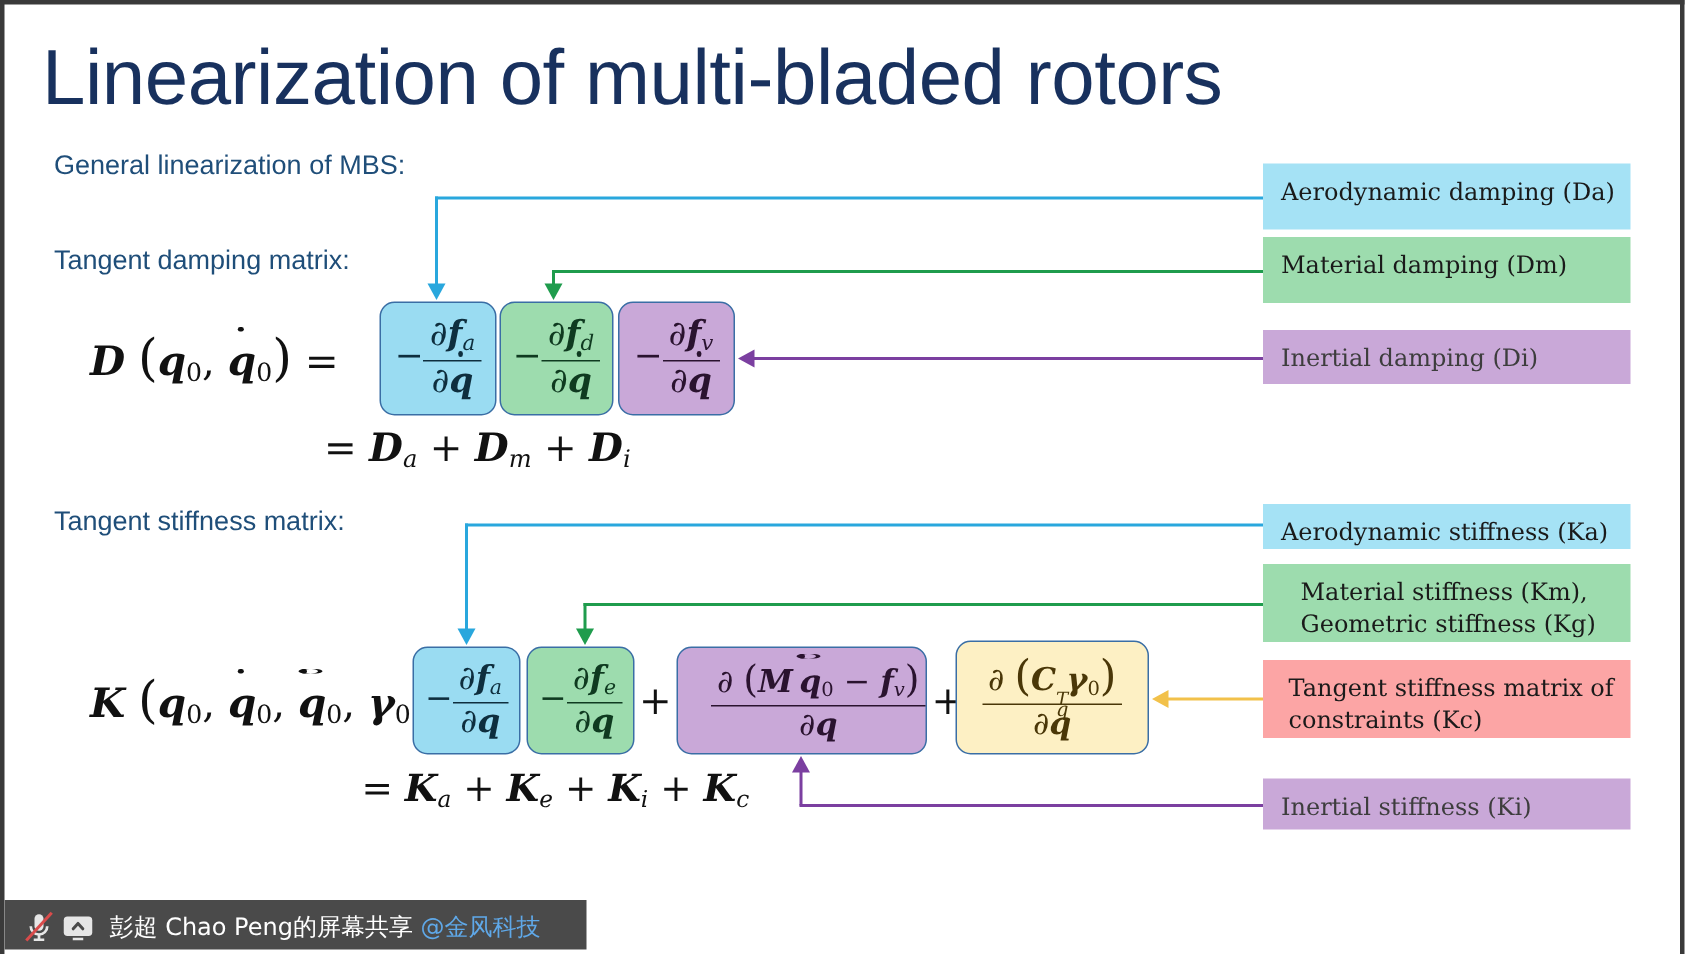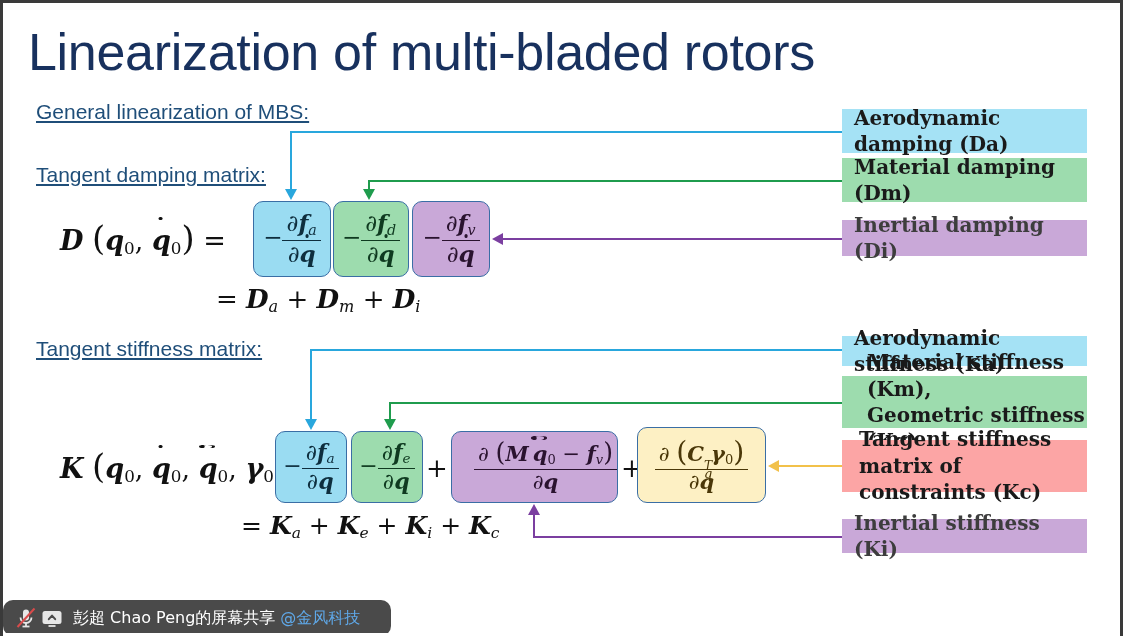--- a/index.html
+++ b/index.html
@@ -23,24 +23,23 @@
     position:absolute;left:25px;top:22px;
     font-size:52px;line-height:1.05;
     color:#18315e;
     letter-spacing:-0.3px;
     white-space:nowrap;
   }
 
   
   .sec-label{
     position:absolute;
-    font-size:21px;
+    font-size:18px;
     color:#1f4e79;
     white-space:nowrap;
-    text-decoration:underline;
   }
   #lbl-general{left:33px;top:97px;}
   #lbl-damping{left:33px;top:160px;}
   #lbl-stiffness{left:33px;top:334px;}
 
   
   .math{
     font-family:"DejaVu Serif", serif;
     color:#111111;
   }
@@ -85,25 +84,25 @@
   .bx-blue{background:#9adcf2;}
   .bx-green{background:#9ddcae;}
   .bx-purple{background:#c9a8d8;}
   .bx-yellow{background:#fdf0c4;}
 
   
   .legend{
     position:absolute;
     box-sizing:border-box;
     font-family:"DejaVu Serif", serif;
-    font-size:20px;
+    font-size:16px;
     line-height:1.32;
     color:#1a1a1a;
     padding:8px 0 8px 12px;
-    display:flex;flex-direction:column;justify-content:center;font-weight:bold;
+    display:flex;flex-direction:column;
   }
   .lg-blue{background:#a5e2f5;}
   .lg-green{background:#9ddcae;}
   .lg-purple{background:#c9a8d8;color:#3d3d3d;}
   .lg-yellow{background:#fca5a5;padding-left:17px;}
 
   
   .hline{position:absolute;height:0;border-top-width:2.2px;border-top-style:solid;}
   .vline{position:absolute;width:0;border-left-width:2.2px;border-left-style:solid;}
   .arrow{position:absolute;width:0;height:0;}
@@ -112,21 +111,20 @@
   .arr-left{border-top:6px solid transparent;border-bottom:6px solid transparent;border-right-width:11px;border-right-style:solid;}
 
   
   #zoombar{
     position:absolute;left:0;bottom:0;
     height:36px;width:388px;
     background:#4a4a4a;
     display:flex;align-items:center;
     padding-left:10px;
     box-sizing:border-box;
-    border-radius:10px;
   }
   #zoombar .zb-text{
     color:#ffffff;font-size:16px;
     font-family:"DejaVu Sans", sans-serif;
     margin-left:8px;white-space:nowrap;
   }
   #zoombar .zb-org{
     color:#5fa8e8;font-size:16px;
     font-family:"DejaVu Sans", sans-serif;
     margin-left:5px;white-space:nowrap;

